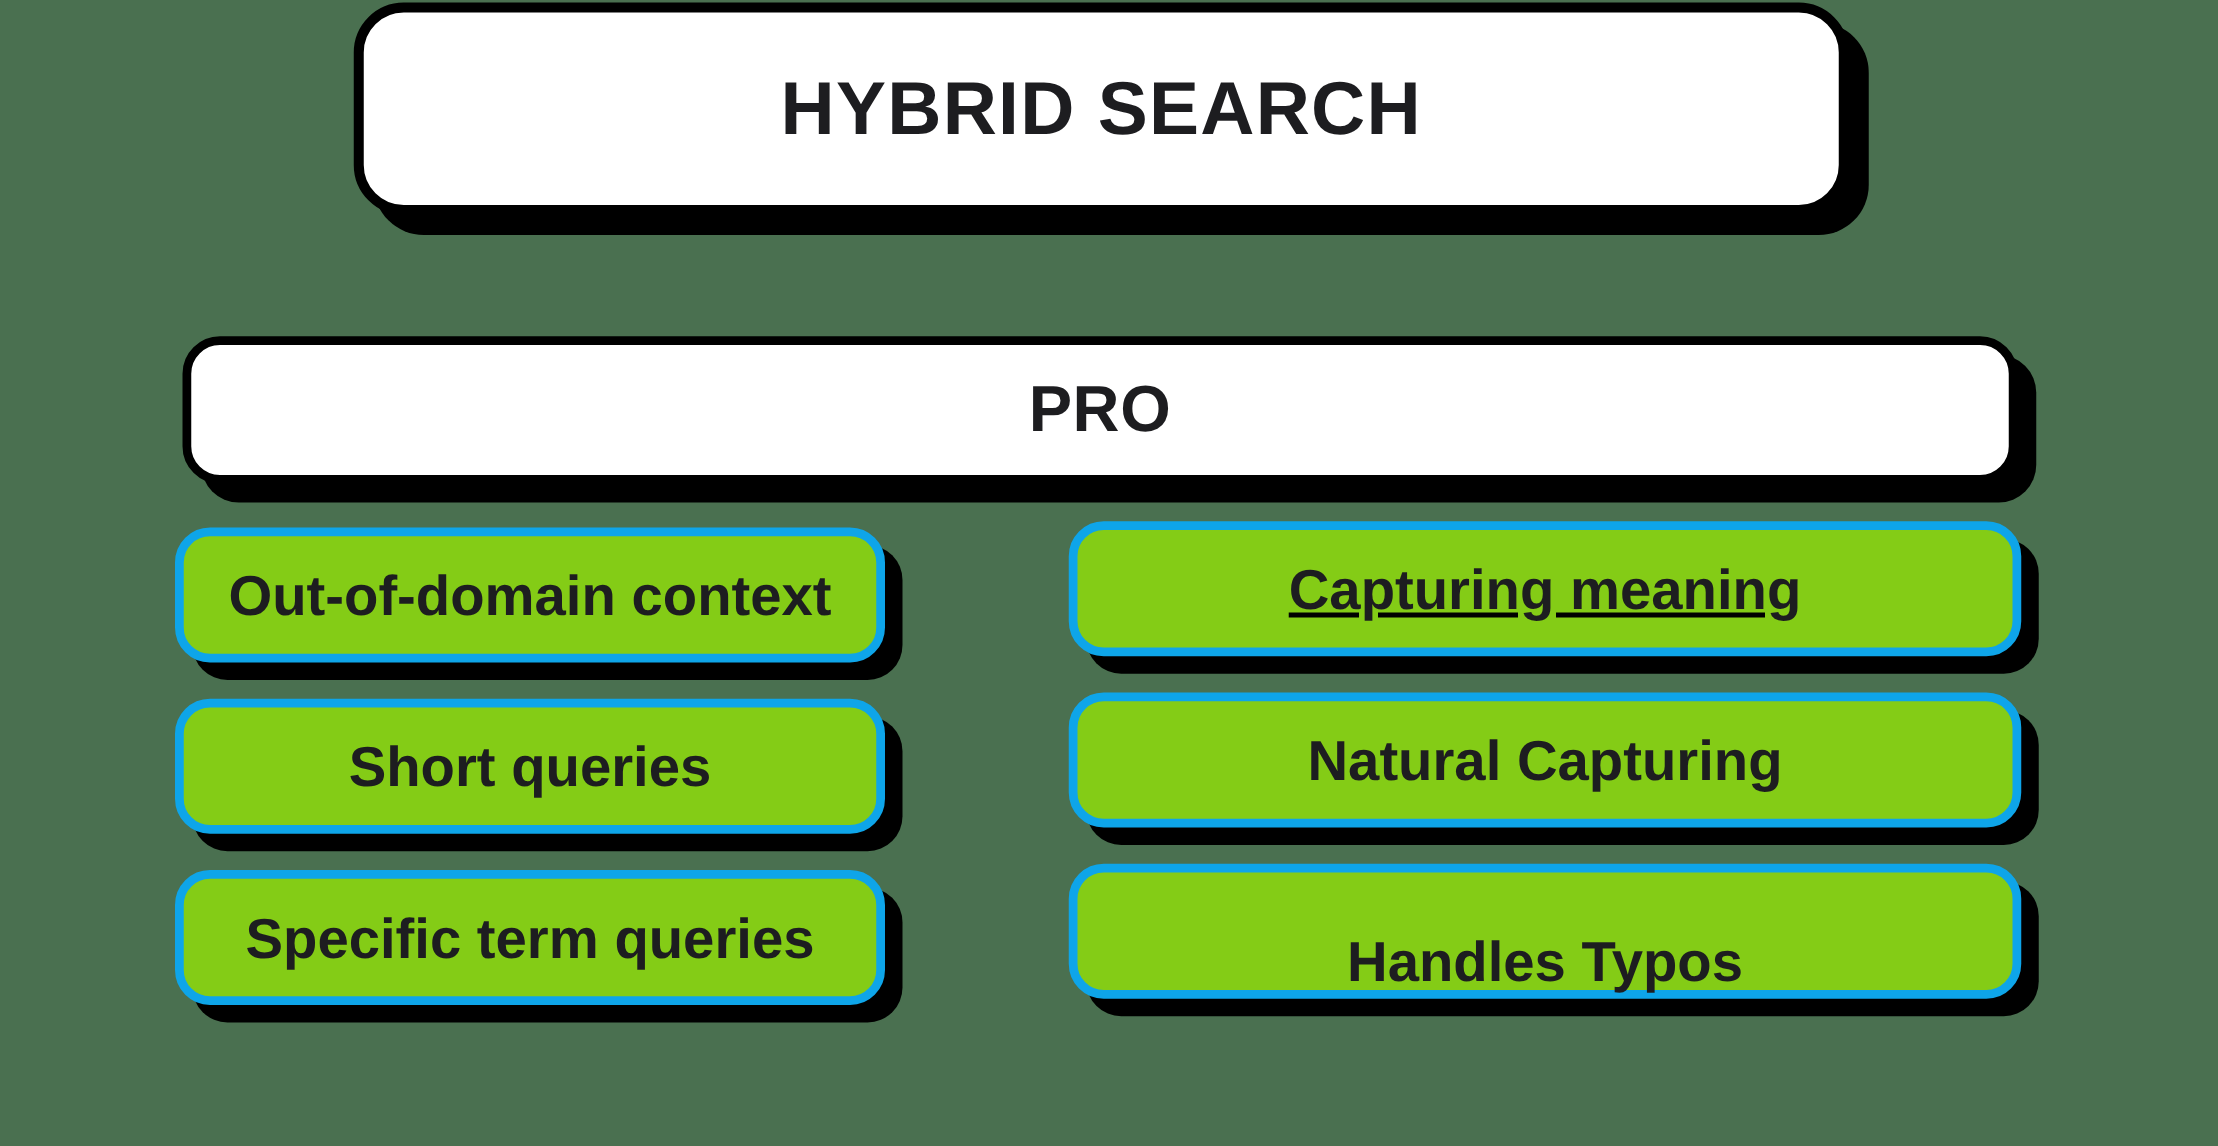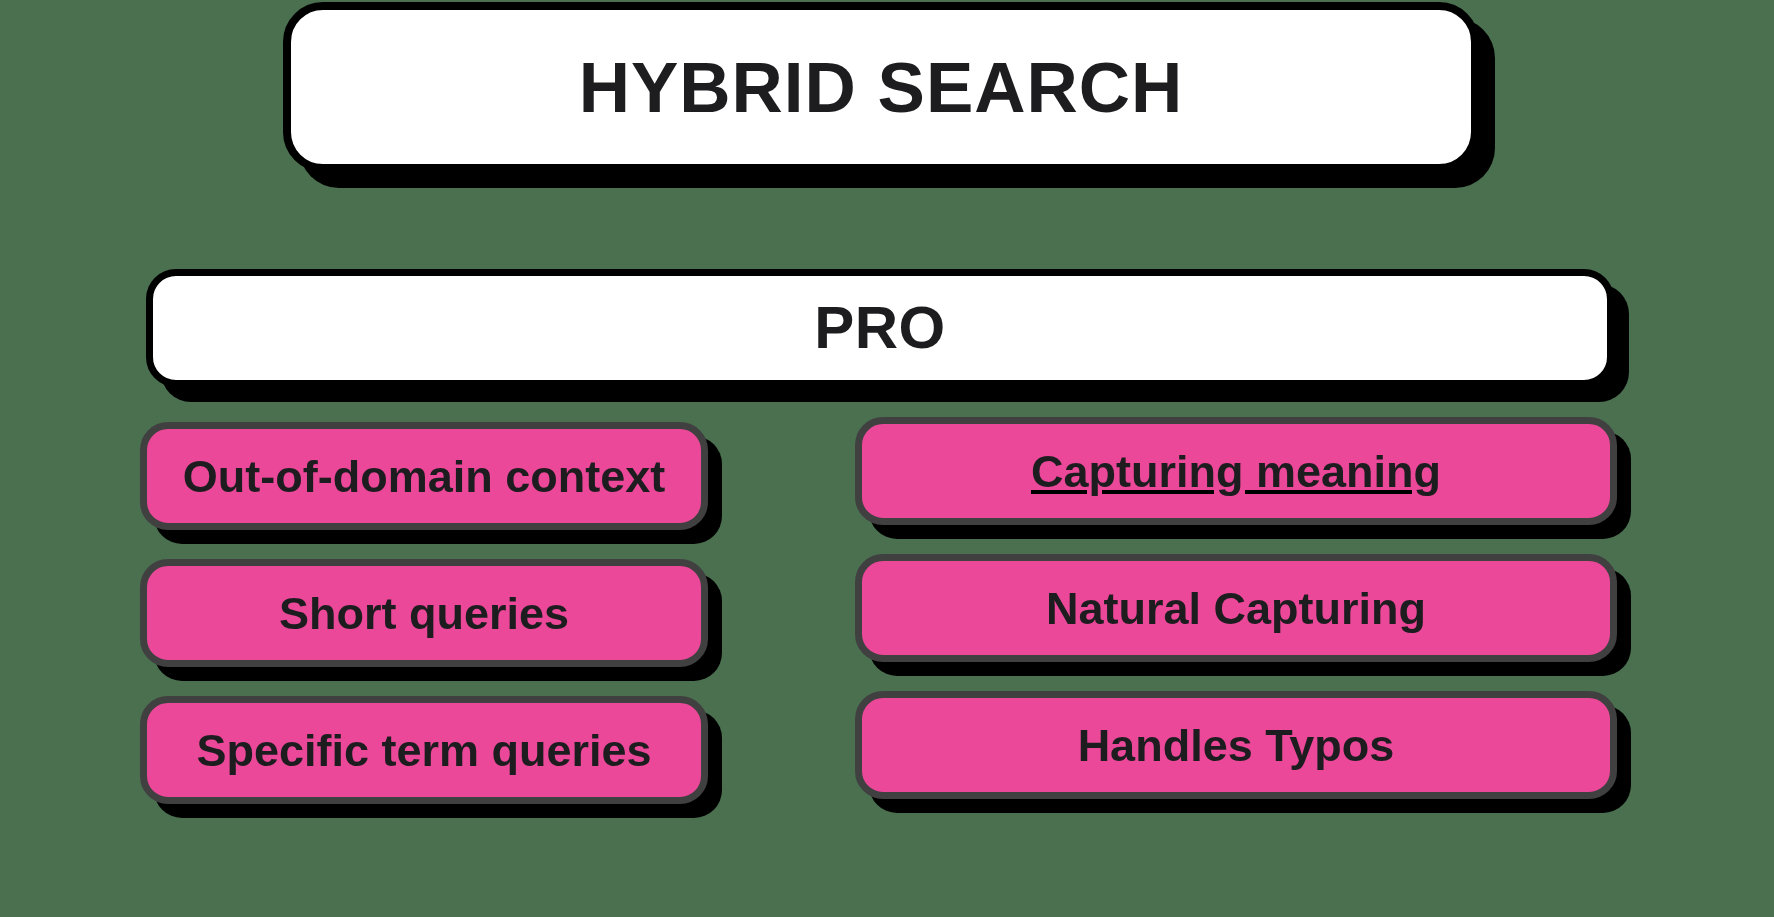--- a/index.html
+++ b/index.html
@@ -40,47 +40,47 @@
   .card-title {
     left: 283px;
     top: 2px;
     width: 1196px;
     height: 170px;
     border-radius: 40px;
     border-width: 8px;
     box-shadow: 16px 16px 0 0 #000000;
   }
   .card-title .label {
-    font-size: 71px;
+    font-size: 60px;
     font-weight: 700;
     letter-spacing: 1px;
     color: #1d1d20;
     line-height: 1;
   }
 
   .card-section {
     left: 146px;
     top: 269px;
     width: 1468px;
     height: 118px;
     border-radius: 30px;
     border-width: 7px;
     box-shadow: 15px 15px 0 0 #000000;
   }
   .card-section .label {
-    font-size: 60px;
+    font-size: 52px;
     font-weight: 700;
     letter-spacing: 0.5px;
     color: #1d1d20;
     line-height: 1;
   }
 
   .card-item {
-    background: #ec4899;
-    border: 7px solid #404040;
+    background: #84cc16;
+    border: 7px solid #0ea5e9;
     border-radius: 28px;
     box-shadow: 14px 14px 0 0 #000000;
     height: 108px;
   }
   .card-item .label {
     font-size: 45px;
     font-weight: 700;
     color: #1d1d20;
     line-height: 1;
     white-space: nowrap;
@@ -89,21 +89,21 @@
   
   .col-left  { left: 140px; width: 568px; }
   .col-right { left: 855px; width: 762px; }
 
   .row-1-left  { top: 422px; }
   .row-2-left  { top: 559px; }
   .row-3-left  { top: 696px; }
 
   .row-1-right { top: 417px; text-decoration: underline; }
   .row-2-right { top: 554px; }
-  .row-3-right { top: 691px; }
+  .row-3-right { top: 691px; align-items: flex-end; }
 
   .label {
     display: block;
     padding: 0 10px;
   }
 </style>
 </head>
 <body>
 
 <div id="stage">

